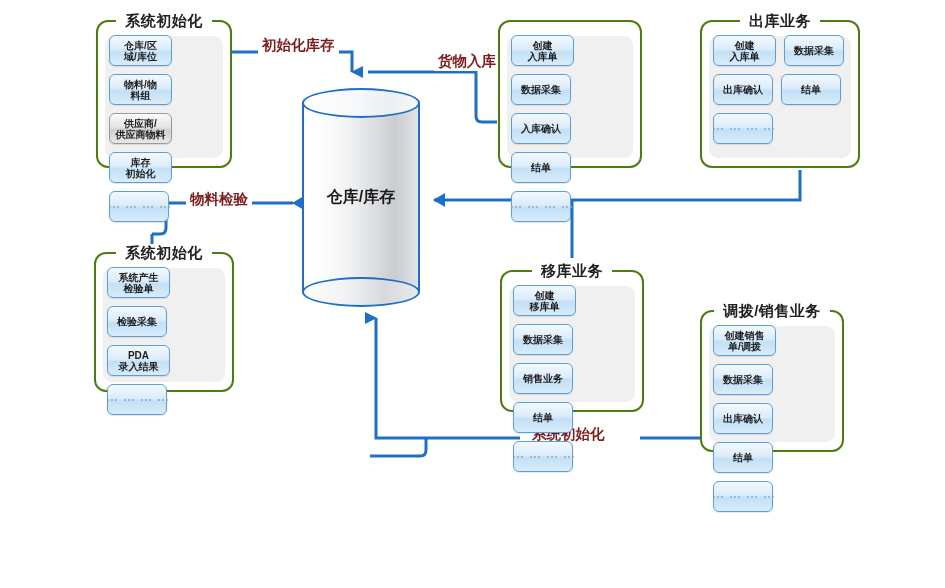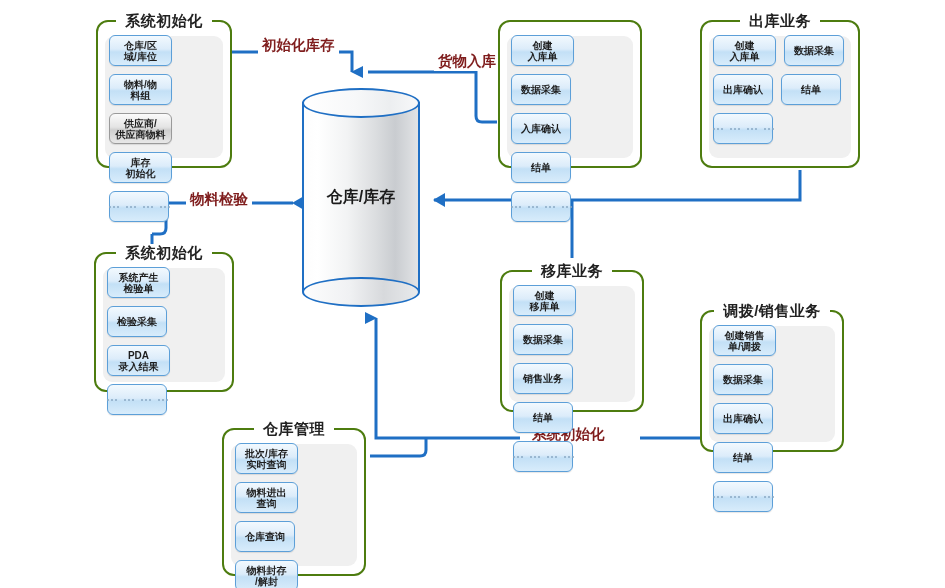--- a/index.html
+++ b/index.html
@@ -330,33 +330,14 @@
             <i></i>
             <b></b>
             <i></i>
             <i></i>
             <i></i>
           </span>
         </div>
       </div>
   </div>
 
-  <div class="group" style="left:222px;top:428px;width:144px;height:148px;">
-    <div class="inner"></div>
-    <div class="group-title">
-      <span>仓库管理</span></div>
-    <div class="cells">
-        <div class="cell wide">
-          <span>批次/库存<br>实时查询</span>
-        </div>
-        <div class="cell wide">
-          <span>物料进出<br>查询</span>
-        </div>
-        <div class="cell">
-          <span>仓库查询</span>
-        </div>
-        <div class="cell wide">
-          <span>物料封存<br>/解封</span>
-        </div>
-      </div>
-  </div>
 
 </div>
 
 </body></html>

